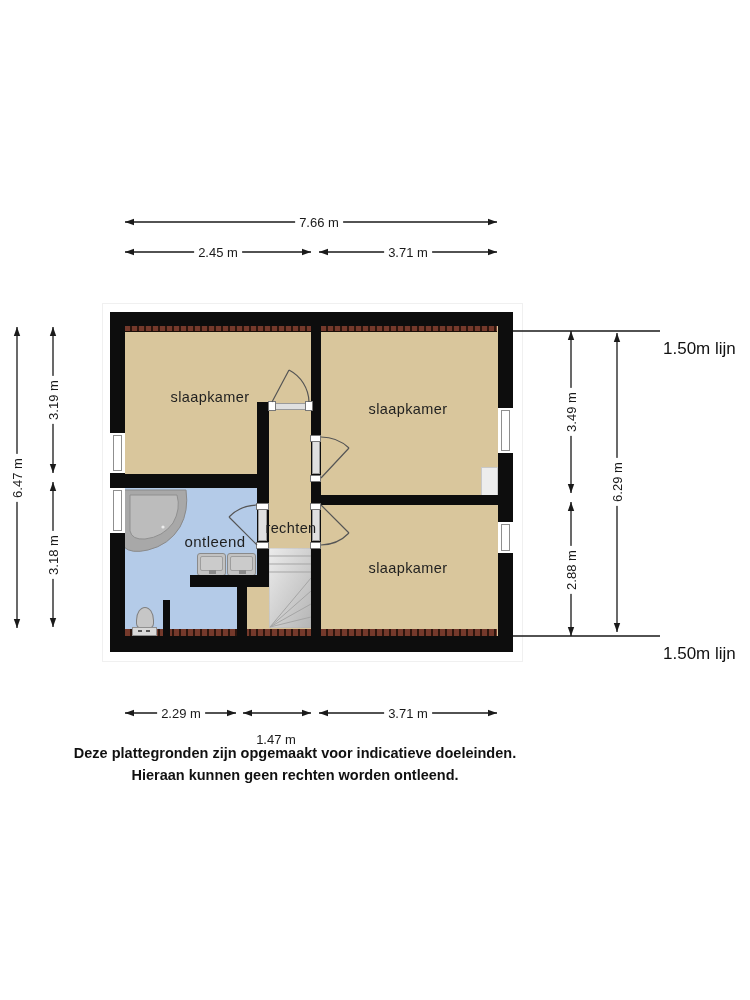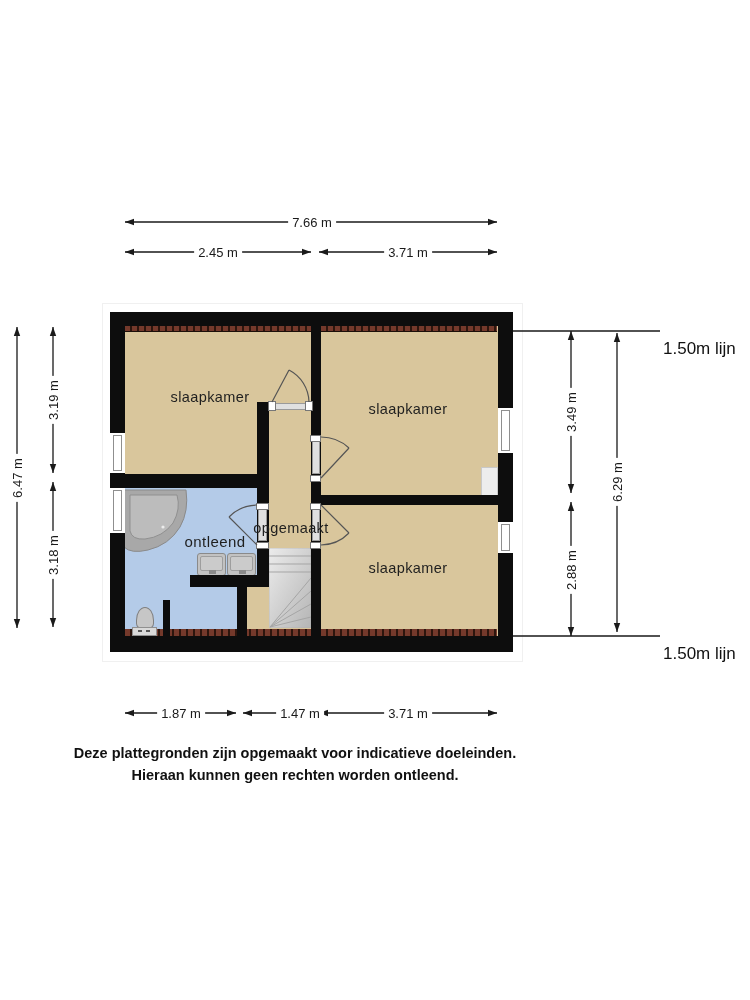--- a/index.html
+++ b/index.html
@@ -126,21 +126,21 @@
   <div class="cap" style="left:310px;top:542px;width:11px;height:7px;z-index:4;"></div>
 
   <div class="sill" style="left:258px;top:509px;width:9px;height:32px;z-index:4;"></div>
   <div class="cap" style="left:256px;top:503px;width:13px;height:7px;z-index:4;"></div>
   <div class="cap" style="left:256px;top:542px;width:13px;height:7px;z-index:4;"></div>
 
   <div class="roomlabel" style="left:210px;top:397px;">slaapkamer</div>
   <div class="roomlabel" style="left:408px;top:409px;">slaapkamer</div>
   <div class="roomlabel" style="left:408px;top:568px;">slaapkamer</div>
   <div class="roomlabel" style="left:215px;top:541px;font-size:15px;">ontleend</div>
-  <div class="roomlabel" style="left:291px;top:528px;">opgemaakt</div>
+  <div class="roomlabel" style="left:291px;top:528px;">rechten</div>
 
   <svg class="overlay" width="750" height="1000">
     <g stroke="#1a1a1a" stroke-width="1.3" fill="none">
       <path d="M125,222H497"></path>
       <path d="M125,252H311 M319,252H497"></path>
       <path d="M125,713H236 M243,713H311 M319,713H497"></path>
       <path d="M17,327V628"></path>
       <path d="M53,327V473 M53,482V627"></path>
       <path d="M571,331V493 M571,502V636"></path>
       <path d="M617,333V632"></path>
@@ -173,25 +173,25 @@
         <polygon points="617,632 613.8,623 620.2,623"></polygon>
     </g>
     <g stroke="#555" stroke-width="1.2" fill="none">
       <path d="M272,402 L289,370 M309,402 A37,37 0 0 0 289,370"></path>
       <path d="M321,478 L349,448 M321,437 A41,41 0 0 1 349,448"></path>
       <path d="M321,505 L349,533 M321,545 A40,40 0 0 0 349,533"></path>
       <path d="M257,545 L229,517 M257,505 A40,40 0 0 0 229,517"></path>
     </g>
   </svg>
 
-  <div class="dim" style="left:312px;top:222px;">7.66 m</div>
+  <div class="dim" style="left:319px;top:222px;">7.66 m</div>
   <div class="dim" style="left:218px;top:252px;">2.45 m</div>
   <div class="dim" style="left:408px;top:252px;">3.71 m</div>
-  <div class="dim" style="left:181px;top:713px;">1.87 m</div>
-  <div class="dim" style="left:276px;top:713px;margin-left:24px;">1.47 m</div>
+  <div class="dim" style="left:181px;top:713px;">2.29 m</div>
+  <div class="dim" style="left:276px;top:739px;">1.47 m</div>
   <div class="dim" style="left:408px;top:713px;">3.71 m</div>
   <div class="dim vdim" style="left:17px;top:478px;">6.47 m</div>
   <div class="dim vdim" style="left:53px;top:400px;">3.19 m</div>
   <div class="dim vdim" style="left:53px;top:555px;">3.18 m</div>
   <div class="dim vdim" style="left:571px;top:412px;">3.49 m</div>
   <div class="dim vdim" style="left:571px;top:570px;">2.88 m</div>
   <div class="dim vdim" style="left:617px;top:482px;">6.29 m</div>
   <div class="attic" style="left:663px;top:331px;">1.50m lijn</div>
   <div class="attic" style="left:663px;top:636px;">1.50m lijn</div>
 

